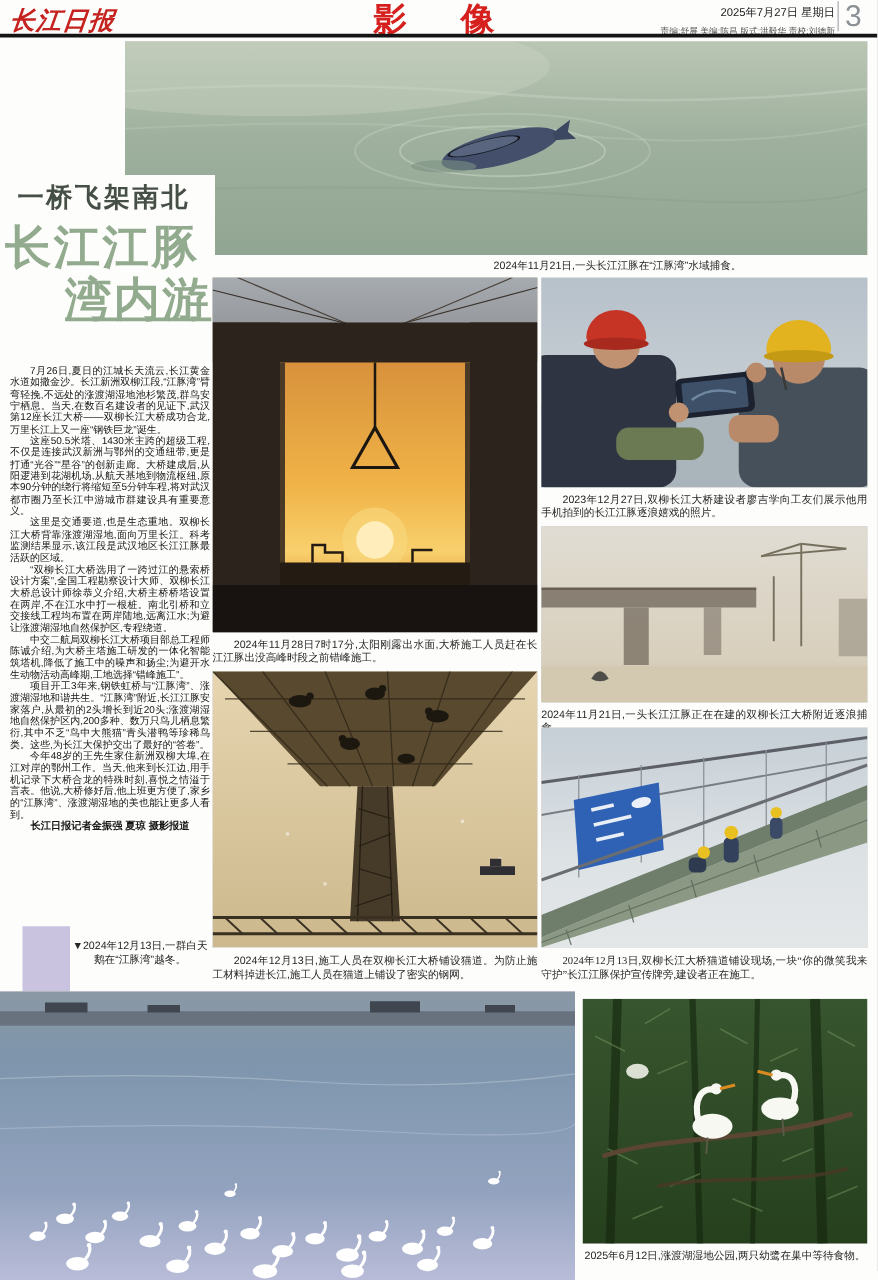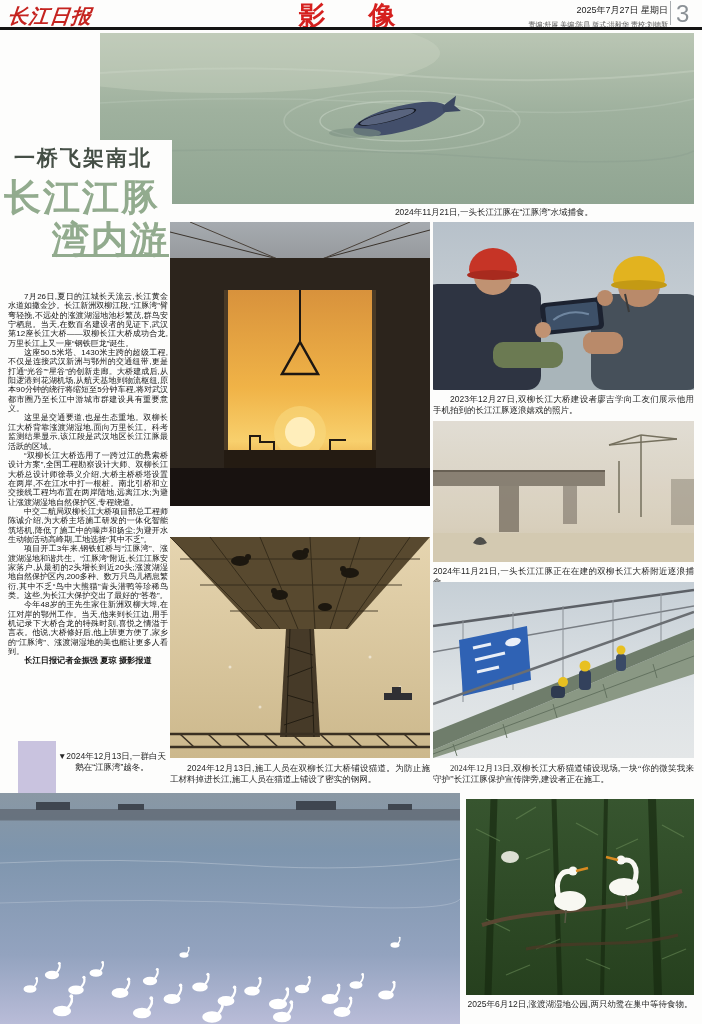--- a/index.html
+++ b/index.html
@@ -81,21 +81,21 @@
     <div class="kicker">一桥飞架南北</div>
     <div class="big1">长江江豚</div>
     <div class="big2">湾内游</div>
   </div>
 
   <div class="abs article">
     <p>7月26日,夏日的江城长天流云,长江黄金水道如撒金沙。长江新洲双柳江段,“江豚湾”臂弯轻挽,不远处的涨渡湖湿地池杉繁茂,群鸟安宁栖息。当天,在数百名建设者的见证下,武汉第12座长江大桥——双柳长江大桥成功合龙,万里长江上又一座“钢铁巨龙”诞生。</p>
     <p>这座50.5米塔、1430米主跨的超级工程,不仅是连接武汉新洲与鄂州的交通纽带,更是打通“光谷”“星谷”的创新走廊。大桥建成后,从阳逻港到花湖机场,从航天基地到物流枢纽,原本90分钟的绕行将缩短至5分钟车程,将对武汉都市圈乃至长江中游城市群建设具有重要意义。</p>
     <p>这里是交通要道,也是生态重地。双柳长江大桥背靠涨渡湖湿地,面向万里长江。科考监测结果显示,该江段是武汉地区长江江豚最活跃的区域。</p>
     <p>“双柳长江大桥选用了一跨过江的悬索桥设计方案”,全国工程勘察设计大师、双柳长江大桥总设计师徐恭义介绍,大桥主桥桥塔设置在两岸,不在江水中打一根桩。南北引桥和立交接线工程均布置在两岸陆地,远离江水;为避让涨渡湖湿地自然保护区,专程绕道。</p>
-    <p>中交二航局双柳长江大桥项目部总工程师陈诚介绍,为大桥主塔施工研发的一体化智能筑塔机,降低了施工中的噪声和扬尘;为避开水生动物活动高峰期,工地选择“其中不乏”。</p>
+    <p>中交二航局双柳长江大桥项目部总工程师陈诚介绍,为大桥主塔施工研发的一体化智能筑塔机,降低了施工中的噪声和扬尘;为避开水生动物活动高峰期,工地选择“错峰施工”。</p>
     <p>项目开工3年来,钢铁虹桥与“江豚湾”、涨渡湖湿地和谐共生。“江豚湾”附近,长江江豚安家落户,从最初的2头增长到近20头;涨渡湖湿地自然保护区内,200多种、数万只鸟儿栖息繁衍,其中不乏“鸟中大熊猫”青头潜鸭等珍稀鸟类。这些,为长江大保护交出了最好的“答卷”。</p>
     <p>今年48岁的王先生家住新洲双柳大埠,在江对岸的鄂州工作。当天,他来到长江边,用手机记录下大桥合龙的特殊时刻,喜悦之情溢于言表。他说,大桥修好后,他上班更方便了,家乡的“江豚湾”、涨渡湖湿地的美也能让更多人看到。</p>
     <p class="byline">长江日报记者金振强 夏琼 摄影报道</p>
   </div>
 
   <div class="abs lav"></div>
   <div class="abs cap center" style="left:56px;top:751px;width:112px;line-height:11px;">▼2024年12月13日,一群白天鹅在“江豚湾”越冬。</div>
 
   <div class="abs photo" style="left:170px;top:222px;width:260px;height:284px;">
     <svg width="260" height="284" viewBox="0 0 260 284">
@@ -126,20 +126,21 @@
       <circle cx="130" cy="210" r="26" fill="#f9d97e" opacity="0.6"></circle>
       <circle cx="130" cy="210" r="15" fill="#ffeebb"></circle>
       <line x1="130" y1="68" x2="130" y2="120" stroke="#1d1712" stroke-width="2"></line>
       <path d="M130,120 L112,152 L148,152 Z" fill="none" stroke="#1d1712" stroke-width="2.5"></path>
       <rect x="54" y="228" width="152" height="18" fill="#241b12"></rect>
       <path d="M80,228 v-14 h10 v6 h14 v8" fill="none" stroke="#241b12" stroke-width="2"></path>
       <path d="M160,228 v-10 h16" fill="none" stroke="#241b12" stroke-width="2"></path>
       <rect x="0" y="246" width="260" height="38" fill="#181210"></rect>
     </svg>
   </div>
+  <div class="abs cap indent" style="left:170px;top:510px;width:260px;">2024年11月28日7时17分,太阳刚露出水面,大桥施工人员赶在长江江豚出没高峰时段之前错峰施工。</div>
 
   <div class="abs photo" style="left:170px;top:537px;width:260px;height:221px;">
     <svg width="260" height="221" viewBox="0 0 260 221">
       <defs>
         <linearGradient id="g4" x1="0" y1="0" x2="0" y2="1">
           <stop offset="0" stop-color="#e6d5b0"></stop>
             <stop offset="1" stop-color="#ccb88c"></stop>
         </linearGradient>
       </defs>
       <rect width="260" height="221" fill="url(#g4)"></rect>

